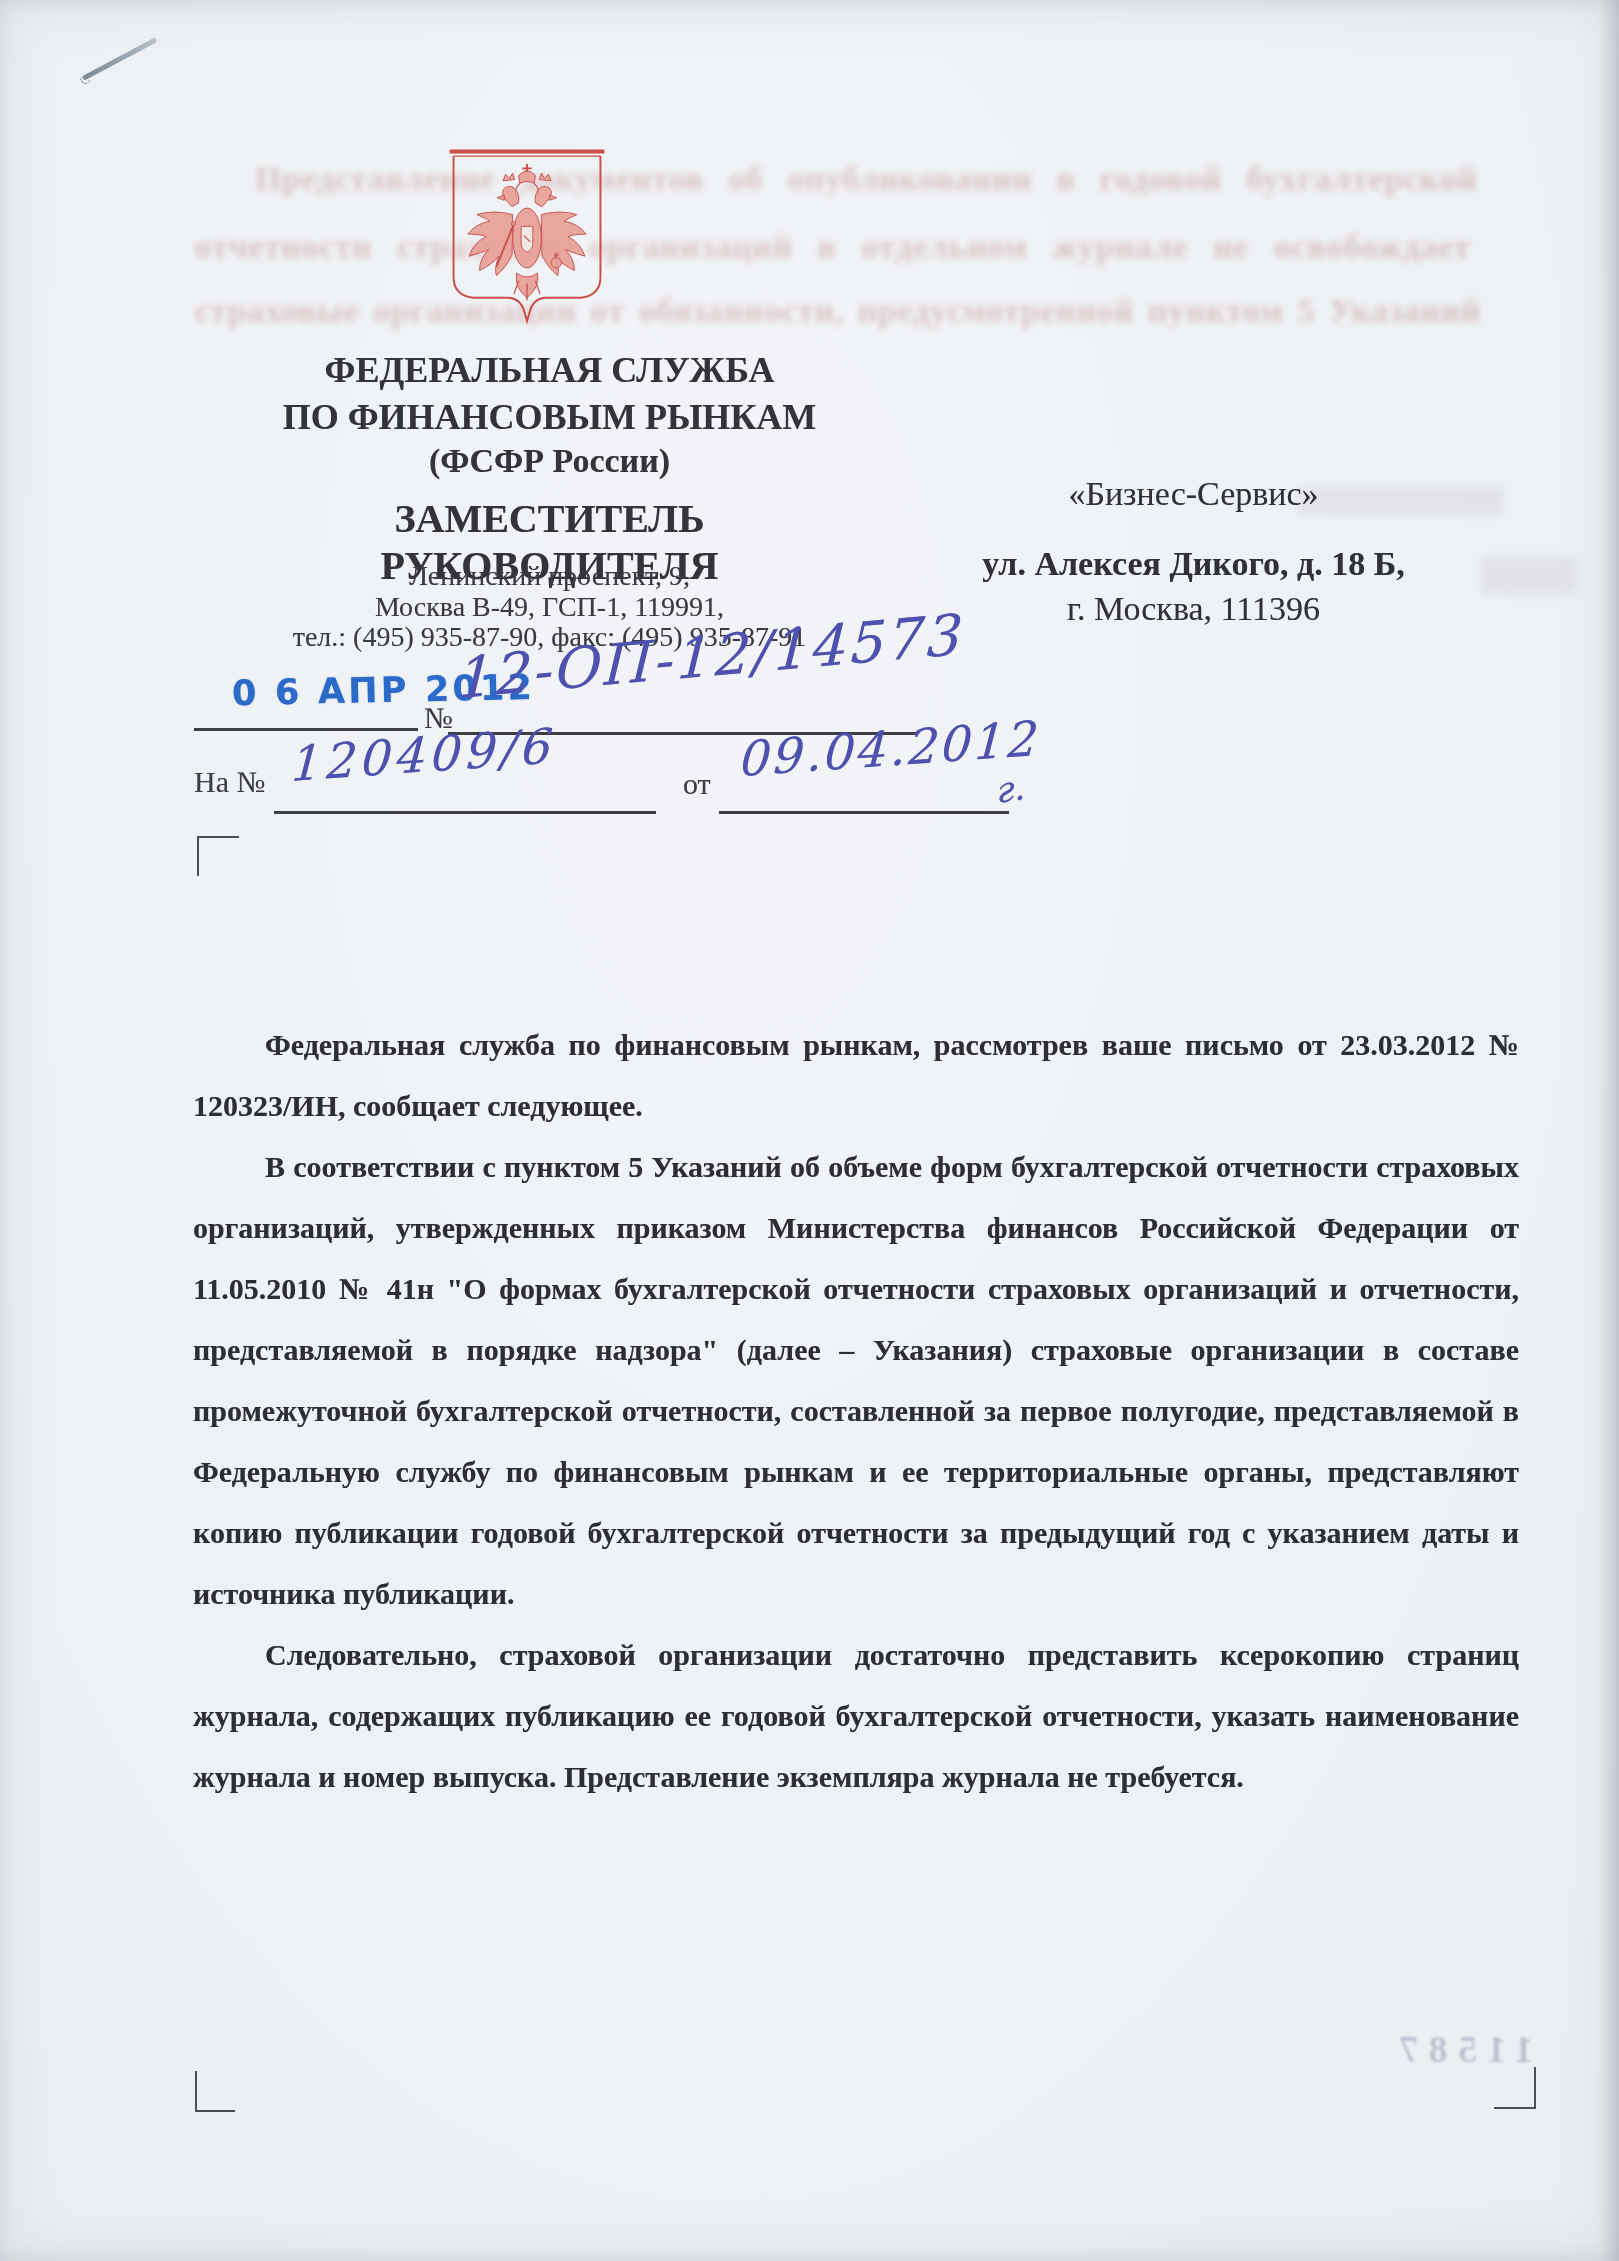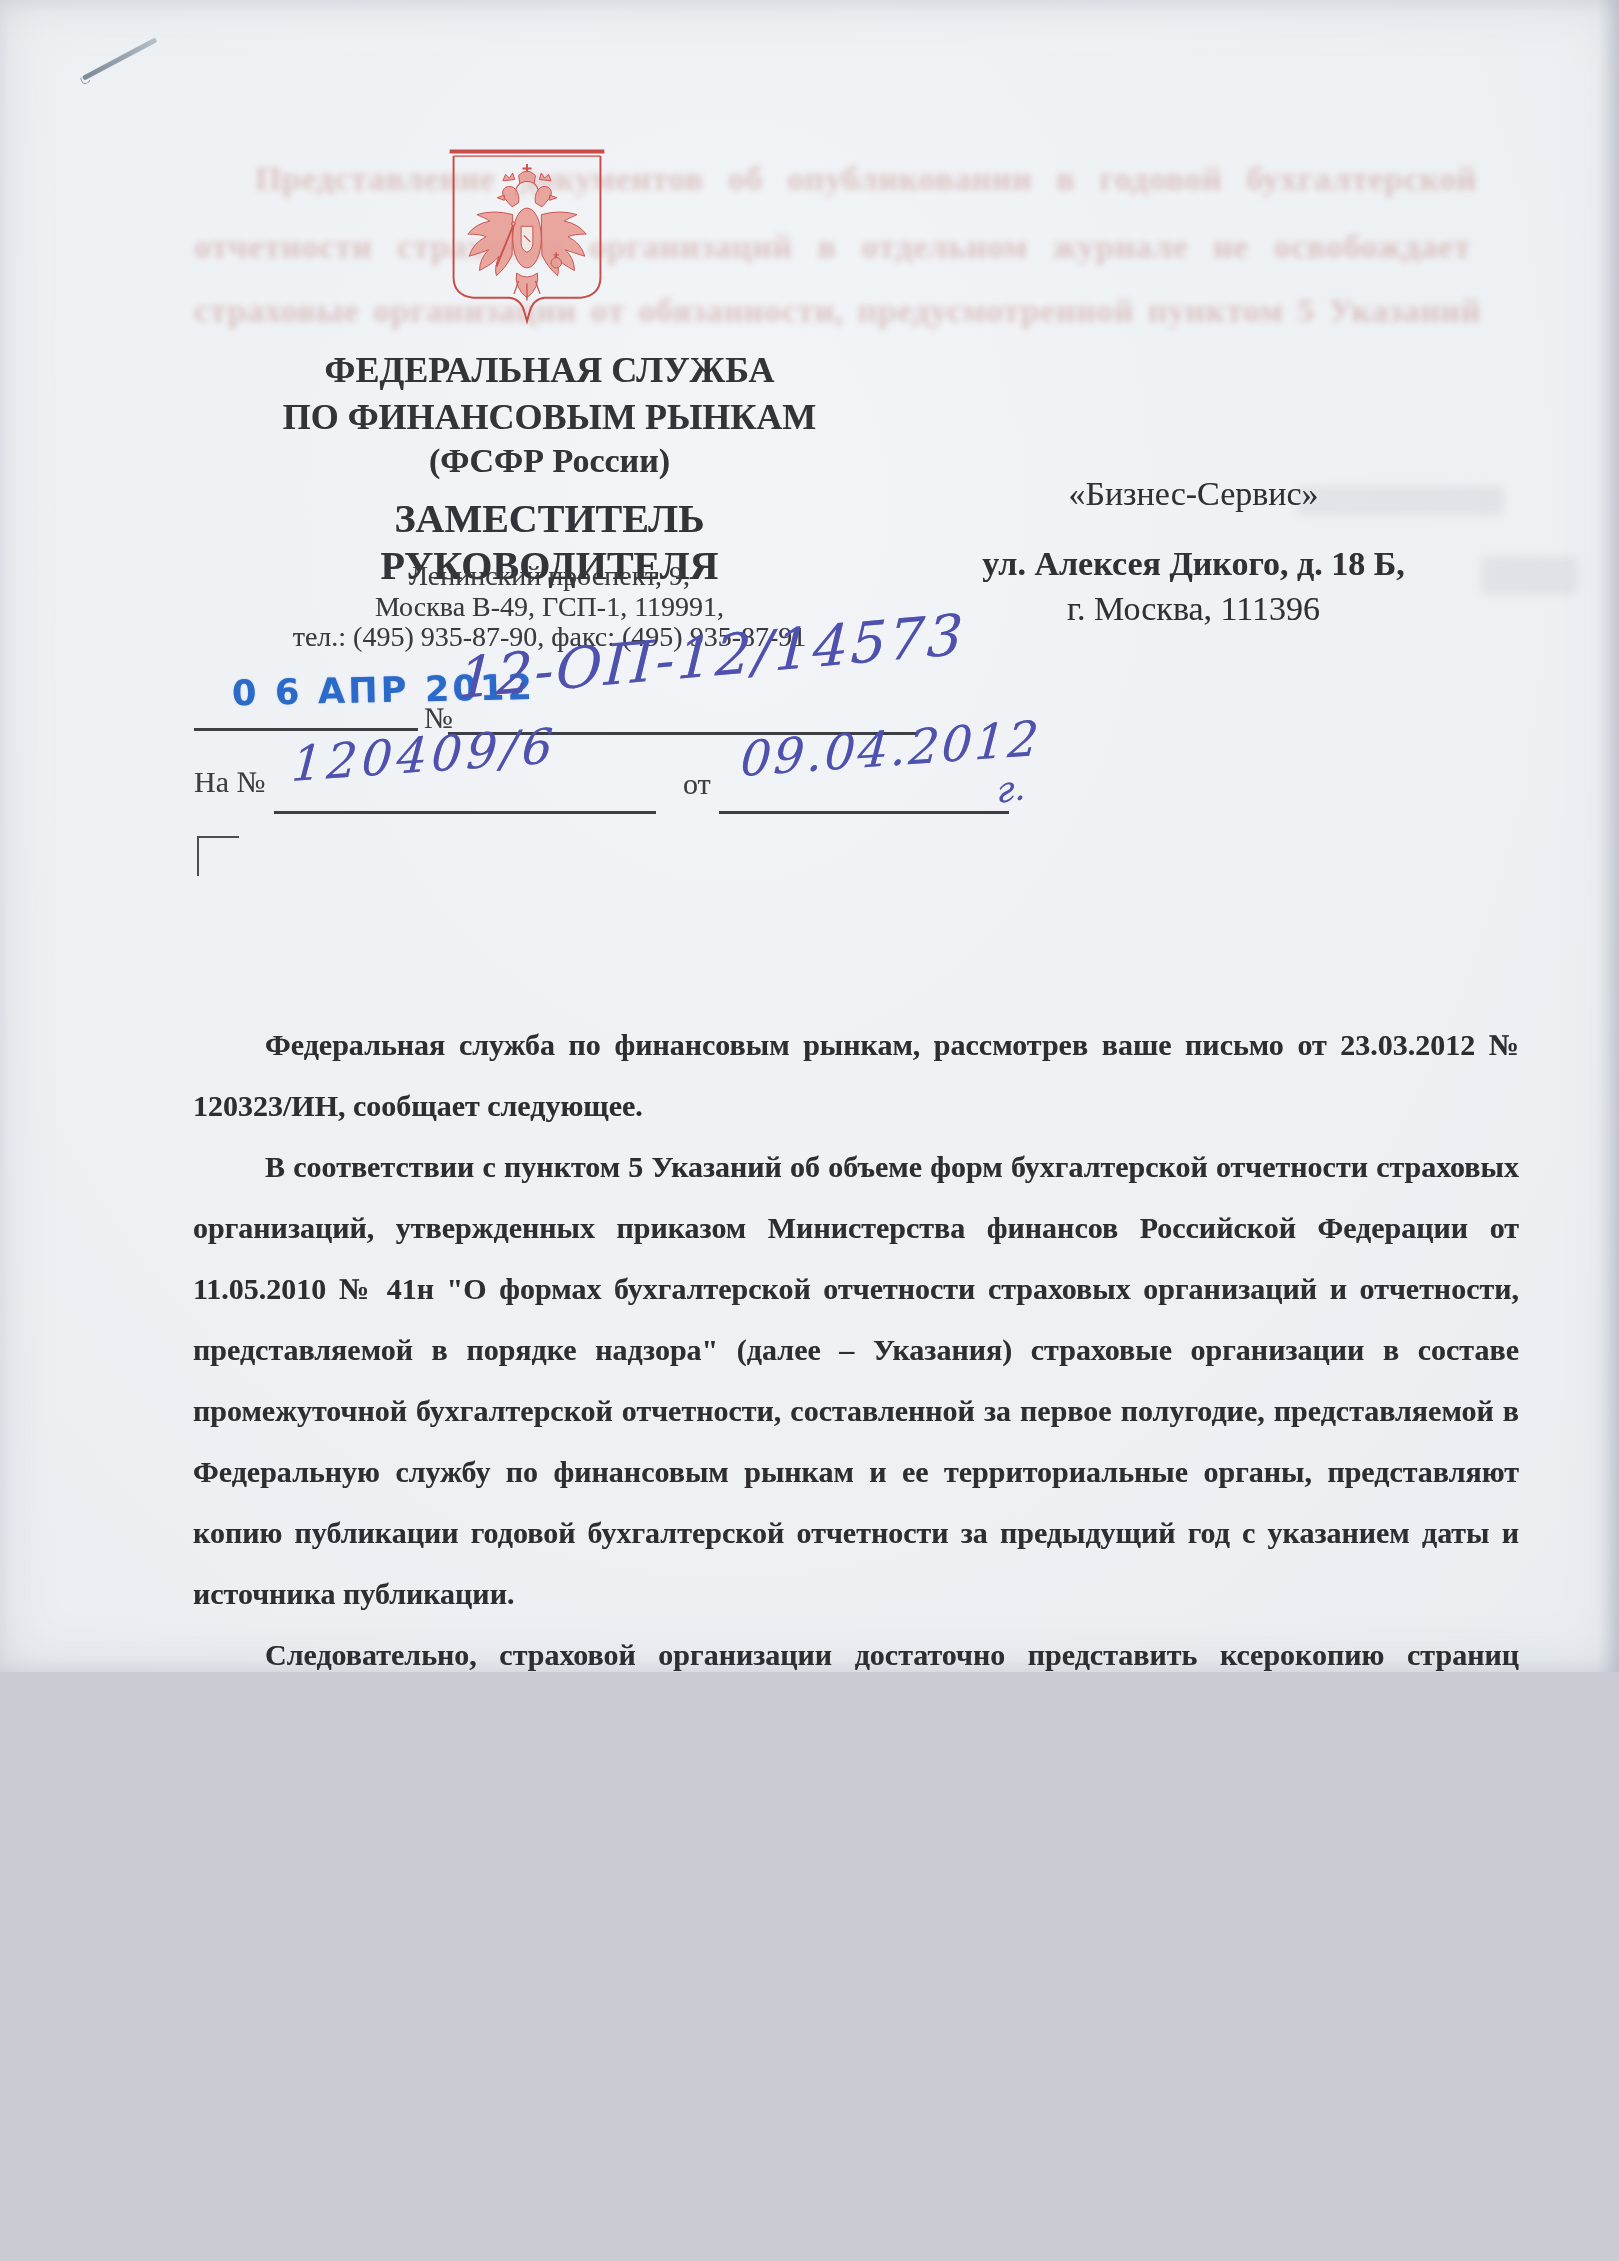--- a/index.html
+++ b/index.html
@@ -1,18 +1,18 @@
 <!DOCTYPE html>
 <html style="font-size:10.3px"><head>
 <meta charset="utf-8">
 <style>
   html,body{margin:0;padding:0;background:#c9ccd2;}
   .page{
     position:relative;
-    width:1620px;height:1672px;
+    width:1620px;height:2261px;
     font-family:"Liberation Serif","DejaVu Serif",serif;
     background:radial-gradient(ellipse at 45% 30%, #f2f4f7 0%, #eef1f4 55%, #e9edf1 100%);
     box-shadow:inset 0 0 58px rgba(125,135,150,.18), inset -3.9px 0 19.4px rgba(120,130,145,.20);
     overflow:hidden;
   }
   
   .pen-mark{
     position:absolute;left:83px;top:76px;width:83px;height:5.2px;
     background:linear-gradient(90deg,#7d8a96,#9aa6b1 60%,#b6c0c9);
     border-radius:3.2px;transform:rotate(-28deg);transform-origin:left center;

